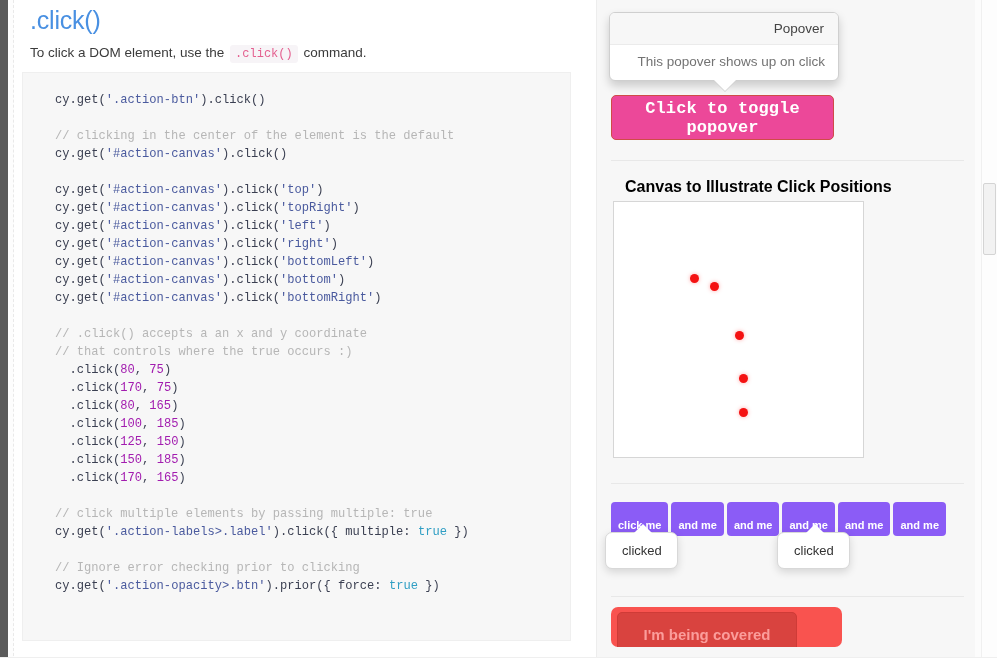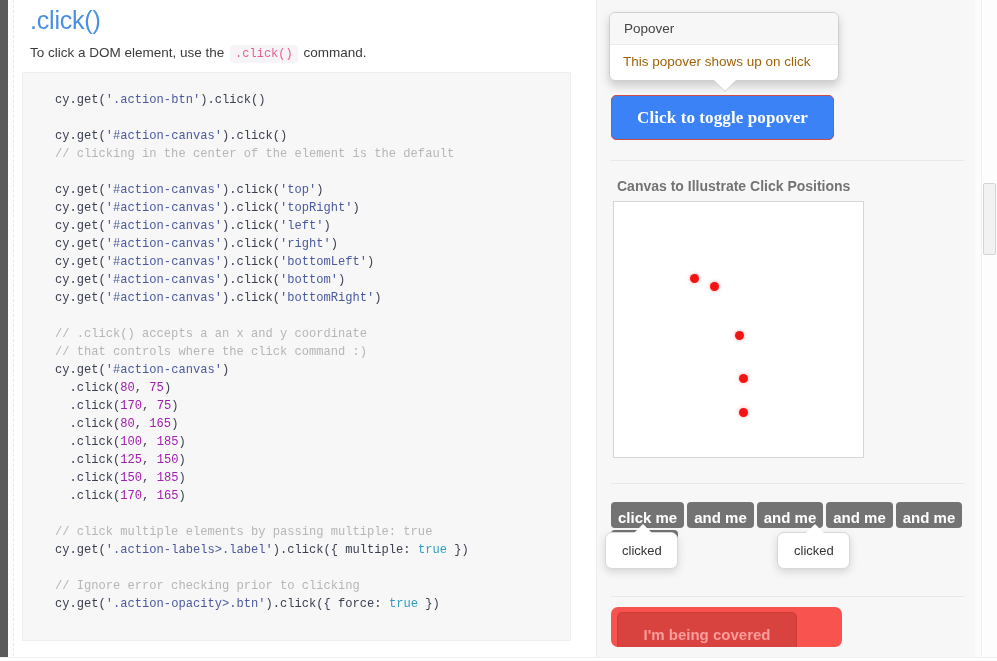--- a/index.html
+++ b/index.html
@@ -105,77 +105,78 @@
   
   .popover {
     position: absolute;
     left: 12px; top: 12px;
     width: 230px;
     background: #ffffff;
     border: 1px solid #cfcfcf;
     border-radius: 6px;
     box-shadow: 0 5px 10px rgba(0,0,0,.18);
     z-index: 30;
+    text-align: right;
   }
   .popover-title {
     padding: 8px 14px;
     font-size: 13.5px;
     color: #444;
     border-bottom: 1px solid #ebebeb;
     background: #f7f7f7;
     border-radius: 5px 5px 0 0;
   }
   .popover-body {
     padding: 9px 13px 11px 13px;
     font-size: 13.5px;
-    color: #a16207;
+    color: #737373;
     white-space: nowrap;
   }
   .popover-arrow {
     position: absolute;
     left: 104px; bottom: -11px;
     width: 0; height: 0;
     border-left: 11px solid transparent;
     border-right: 11px solid transparent;
     border-top: 11px solid #ffffff;
     filter: drop-shadow(0 1px 0 #cfcfcf);
   }
 
   .btn-popover {
     position: absolute;
     left: 14px; top: 95px;
     width: 223px; height: 45px;
-    background: #3b82f6;
+    background: #ec4899;
     border: 1px solid #cf4b47;
     border-radius: 5px;
     color: #ffffff;
     font-size: 17px;
     font-weight: bold;
-    font-family: Liberation Serif, serif;
+    font-family: Liberation Mono, monospace;
     cursor: pointer;
     letter-spacing: 0.1px;
   }
 
   .divider {
     position: absolute;
     left: 14px;
     width: 353px;
     height: 1px;
     background: #e8e8e8;
   }
   .divider.d1 { top: 160px; }
   .divider.d2 { top: 483px; }
   .divider.d3 { top: 596px; }
 
   .section-label {
     position: absolute;
-    left: 20px; top: 178px;
-    font-size: 14px;
+    left: 28px; top: 178px;
+    font-size: 16px;
     font-weight: bold;
-    color: #737373;
+    color: #000000;
   }
 
   
   .click-canvas {
     position: absolute;
     left: 16px; top: 201px;
     width: 251px; height: 257px;
     background: #ffffff;
     border: 1px solid #d6d6d6;
     overflow: hidden;
@@ -189,25 +190,25 @@
   }
 
   
   .labels-wrap {
     position: absolute;
     left: 14px; top: 502px;
     width: 360px; height: 46px;
   }
   .lbl {
     display: inline-block;
-    background: #737373;
+    background: #8b5cf6;
     color: #ffffff;
-    font-size: 15px;
+    font-size: 11px;
     font-weight: bold;
-    padding: 9px 7px 4px 7px;
+    padding: 17px 7px 4px 7px;
     border-radius: 4px;
     margin: 0 3px 2px 0;
     font-family: "Liberation Sans", sans-serif;
     cursor: pointer;
     line-height: 13px;
   }
 
   
   .tooltip {
     position: absolute;
@@ -300,47 +301,46 @@
 
     <div class="intro">
       <span>To click a DOM element, use the</span>
       <span class="inline-code">.click()</span>
       <span>command.</span>
     </div>
 
     <div class="code-block" id="code-block">
         <div class="code-line"><span class="tk-pln">cy.get(</span><span class="tk-str">'.action-btn'</span><span class="tk-pln">).click()</span></div>
         <div class="code-line blank">&nbsp;</div>
+        <div class="code-line"><span class="tk-com">// clicking in the center of the element is the default</span></div>
         <div class="code-line"><span class="tk-pln">cy.get(</span><span class="tk-str">'#action-canvas'</span><span class="tk-pln">).click()</span></div>
-        <div class="code-line"><span class="tk-com">// clicking in the center of the element is the default</span></div>
         <div class="code-line blank">&nbsp;</div>
         <div class="code-line"><span class="tk-pln">cy.get(</span><span class="tk-str">'#action-canvas'</span><span class="tk-pln">).click(</span><span class="tk-str">'top'</span><span class="tk-pln">)</span></div>
         <div class="code-line"><span class="tk-pln">cy.get(</span><span class="tk-str">'#action-canvas'</span><span class="tk-pln">).click(</span><span class="tk-str">'topRight'</span><span class="tk-pln">)</span></div>
         <div class="code-line"><span class="tk-pln">cy.get(</span><span class="tk-str">'#action-canvas'</span><span class="tk-pln">).click(</span><span class="tk-str">'left'</span><span class="tk-pln">)</span></div>
         <div class="code-line"><span class="tk-pln">cy.get(</span><span class="tk-str">'#action-canvas'</span><span class="tk-pln">).click(</span><span class="tk-str">'right'</span><span class="tk-pln">)</span></div>
         <div class="code-line"><span class="tk-pln">cy.get(</span><span class="tk-str">'#action-canvas'</span><span class="tk-pln">).click(</span><span class="tk-str">'bottomLeft'</span><span class="tk-pln">)</span></div>
         <div class="code-line"><span class="tk-pln">cy.get(</span><span class="tk-str">'#action-canvas'</span><span class="tk-pln">).click(</span><span class="tk-str">'bottom'</span><span class="tk-pln">)</span></div>
         <div class="code-line"><span class="tk-pln">cy.get(</span><span class="tk-str">'#action-canvas'</span><span class="tk-pln">).click(</span><span class="tk-str">'bottomRight'</span><span class="tk-pln">)</span></div>
         <div class="code-line blank">&nbsp;</div>
         <div class="code-line"><span class="tk-com">// .click() accepts a an x and y coordinate</span></div>
-        <div class="code-line"><span class="tk-com">// that controls where the click command :)</span></div>
-        <div class="code-line"><span class="tk-pln">cy.get(</span><span class="tk-str">'#action-canvas'</span><span class="tk-pln">)</span></div>
+        <div class="code-line"><span class="tk-com">// that controls where the true occurs :)</span></div>
         <div class="code-line"><span class="tk-pln">  .click(</span><span class="tk-num">80</span><span class="tk-pln">, </span><span class="tk-num">75</span><span class="tk-pln">)</span></div>
         <div class="code-line"><span class="tk-pln">  .click(</span><span class="tk-num">170</span><span class="tk-pln">, </span><span class="tk-num">75</span><span class="tk-pln">)</span></div>
         <div class="code-line"><span class="tk-pln">  .click(</span><span class="tk-num">80</span><span class="tk-pln">, </span><span class="tk-num">165</span><span class="tk-pln">)</span></div>
         <div class="code-line"><span class="tk-pln">  .click(</span><span class="tk-num">100</span><span class="tk-pln">, </span><span class="tk-num">185</span><span class="tk-pln">)</span></div>
         <div class="code-line"><span class="tk-pln">  .click(</span><span class="tk-num">125</span><span class="tk-pln">, </span><span class="tk-num">150</span><span class="tk-pln">)</span></div>
         <div class="code-line"><span class="tk-pln">  .click(</span><span class="tk-num">150</span><span class="tk-pln">, </span><span class="tk-num">185</span><span class="tk-pln">)</span></div>
         <div class="code-line"><span class="tk-pln">  .click(</span><span class="tk-num">170</span><span class="tk-pln">, </span><span class="tk-num">165</span><span class="tk-pln">)</span></div>
         <div class="code-line blank">&nbsp;</div>
         <div class="code-line"><span class="tk-com">// click multiple elements by passing multiple: true</span></div>
         <div class="code-line"><span class="tk-pln">cy.get(</span><span class="tk-str">'.action-labels&gt;.label'</span><span class="tk-pln">).click({ multiple: </span><span class="tk-kw">true</span><span class="tk-pln"> })</span></div>
         <div class="code-line blank">&nbsp;</div>
         <div class="code-line"><span class="tk-com">// Ignore error checking prior to clicking</span></div>
-        <div class="code-line"><span class="tk-pln">cy.get(</span><span class="tk-str">'.action-opacity&gt;.btn'</span><span class="tk-pln">).click({ force: </span><span class="tk-kw">true</span><span class="tk-pln"> })</span></div>
+        <div class="code-line"><span class="tk-pln">cy.get(</span><span class="tk-str">'.action-opacity&gt;.btn'</span><span class="tk-pln">).prior({ force: </span><span class="tk-kw">true</span><span class="tk-pln"> })</span></div>
       </div>
   </div>
 
   <div class="demo-col">
     <div class="demo-inner">
 
       <div class="popover">
         <div class="popover-title">Popover</div>
         <div class="popover-body">This popover shows up on click</div>
         <div class="popover-arrow"></div>

